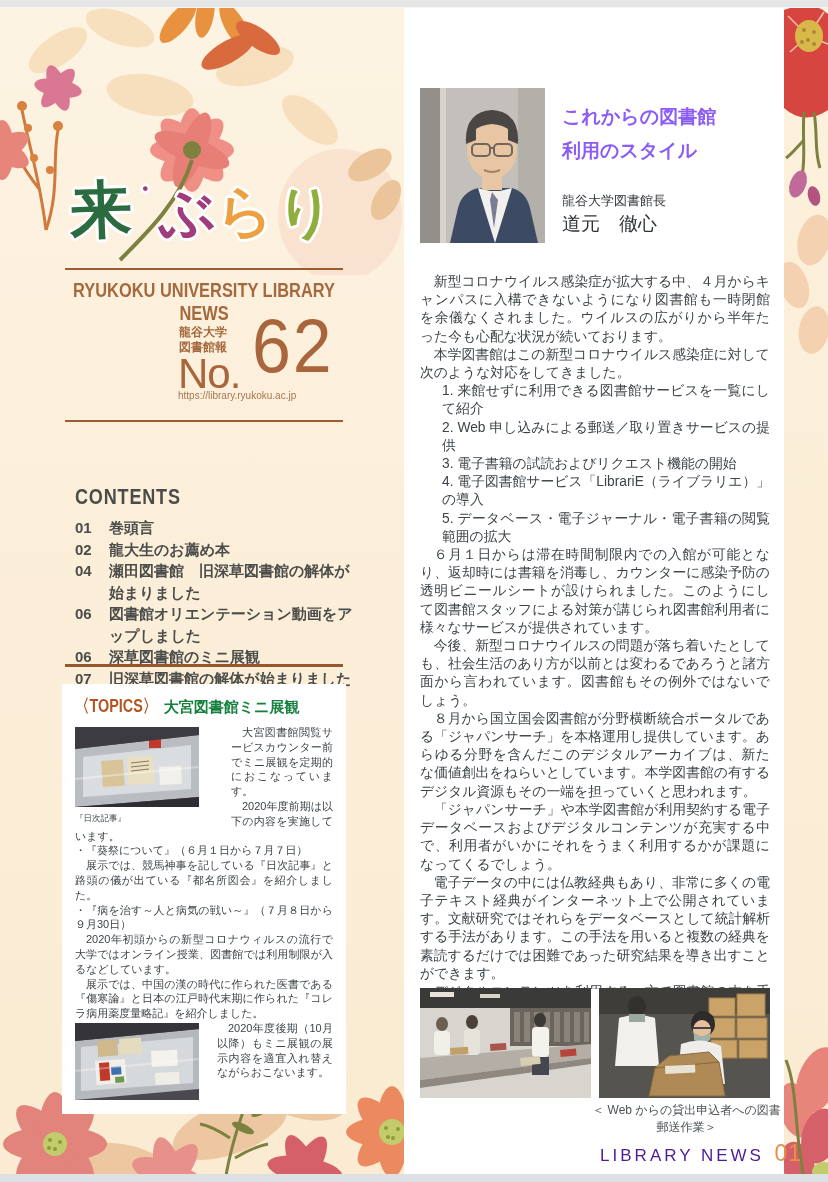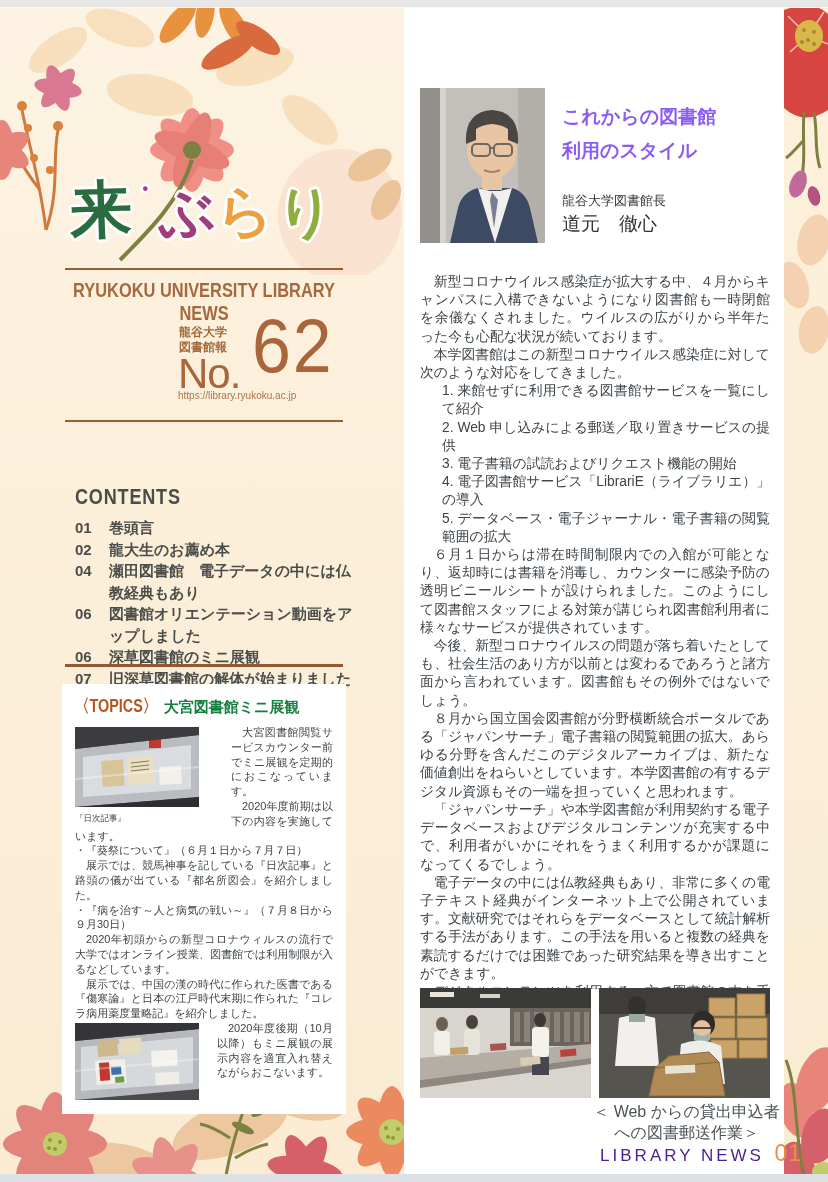--- a/index.html
+++ b/index.html
@@ -62,21 +62,21 @@
            color:#8b5cf6;line-height:34px;}
   .a-role{position:absolute;left:158px;top:192px;font-size:13px;color:#33383c;}
   .a-name{position:absolute;left:158px;top:211px;font-size:19px;color:#2e3336;}
   .a-body{position:absolute;left:16px;top:273px;width:350px;height:716px;overflow:hidden;
           font-size:13.8px;line-height:18.2px;color:#3d4449;text-align:justify;}
   .a-body p{margin:0;}
   .a-list{margin:0 0 0 22px;padding:0;list-style:none;}
   .a-list li{margin:0;}
   .a-photos{position:absolute;left:16px;top:988px;display:flex;gap:8px;}
   .a-photo-cap{position:absolute;left:185px;top:1102px;width:195px;text-align:center;
-               font-size:16px;color:#4c5357;}
+               font-size:12px;color:#4c5357;}
   .footer{position:absolute;right:26px;top:1140px;z-index:50;white-space:nowrap;}
   .footer-brand{font-size:17px;color:#4c1d95;letter-spacing:3px;}
   .footer-page{font-size:23px;color:#e49146;letter-spacing:1px;margin-left:6px;}
   
   .strip{position:absolute;left:784px;top:0;width:44px;height:1182px;}
 </style>
 </head>
 <body>
 
 <div class="page">
@@ -220,21 +220,21 @@
       <div class="toc-item">
         <span>01</span>
         <span>巻頭言</span>
       </div>
       <div class="toc-item">
         <span>02</span>
         <span>龍大生のお薦め本</span>
       </div>
       <div class="toc-item">
         <span>04</span>
-        <span>瀬田図書館　電子データの中には仏教経典もあり</span>
+        <span>瀬田図書館　旧深草図書館の解体が始まりました</span>
       </div>
       <div class="toc-item">
         <span>06</span>
         <span>図書館オリエンテーション動画をアップしました</span>
       </div>
       <div class="toc-item">
         <span>06</span>
         <span>深草図書館のミニ展観</span>
       </div>
       <div class="toc-item">
@@ -343,21 +343,21 @@
       <p class="ind">本学図書館はこの新型コロナウイルス感染症に対して次のような対応をしてきました。</p>
       <ul class="a-list">
         <li>1. 来館せずに利用できる図書館サービスを一覧にして紹介</li>
         <li>2. Web 申し込みによる郵送／取り置きサービスの提供</li>
         <li>3. 電子書籍の試読およびリクエスト機能の開始</li>
         <li>4. 電子図書館サービス「LibrariE（ライブラリエ）」の導入</li>
         <li>5. データベース・電子ジャーナル・電子書籍の閲覧範囲の拡大</li>
       </ul>
       <p class="ind">６月１日からは滞在時間制限内での入館が可能となり、返却時には書籍を消毒し、カウンターに感染予防の透明ビニールシートが設けられました。このようにして図書館スタッフによる対策が講じられ図書館利用者に様々なサービスが提供されています。</p>
       <p class="ind">今後、新型コロナウイルスの問題が落ち着いたとしても、社会生活のあり方が以前とは変わるであろうと諸方面から言われています。図書館もその例外ではないでしょう。</p>
-      <p class="ind">８月から国立国会図書館が分野横断統合ポータルである「ジャパンサーチ」電子書籍の閲覧範囲の拡大。あらゆる分野を含んだこのデジタルアーカイブは、新たな価値創出をねらいとしています。本学図書館の有するデジタル資源もその一端を担っていくと思われます。</p>
+      <p class="ind">８月から国立国会図書館が分野横断統合ポータルである「ジャパンサーチ」を本格運用し提供しています。あらゆる分野を含んだこのデジタルアーカイブは、新たな価値創出をねらいとしています。本学図書館の有するデジタル資源もその一端を担っていくと思われます。</p>
       <p class="ind">「ジャパンサーチ」や本学図書館が利用契約する電子データベースおよびデジタルコンテンツが充実する中で、利用者がいかにそれをうまく利用するかが課題になってくるでしょう。</p>
       <p class="ind">電子データの中には仏教経典もあり、非常に多くの電子テキスト経典がインターネット上で公開されています。文献研究ではそれらをデータベースとして統計解析する手法があります。この手法を用いると複数の経典を素読するだけでは困難であった研究結果を導き出すことができます。</p>
       <p class="ind">デジタルコンテンツを利用する一方で図書館の本を手に取りじっくり読むことも学びと研究には不可欠です。テキストに向き合い、前後の文脈をおさえながら時間をかけて入念に文献を読むことは大切です。例えば人文科学分野の研究であれば本学図書館の有する貴重文献を実際に手にとって確かめることには大きな意義があります。デジタル画像から伝えきれない気迫や感触を受けとることと思います。</p>
 
     </div>
 
     <div class="a-photos">
       <svg width="171" height="110" viewBox="0 0 171 110">
         <rect width="171" height="110" fill="#d8d5cf"></rect>
         <rect width="171" height="20" fill="#3a3a38"></rect>

